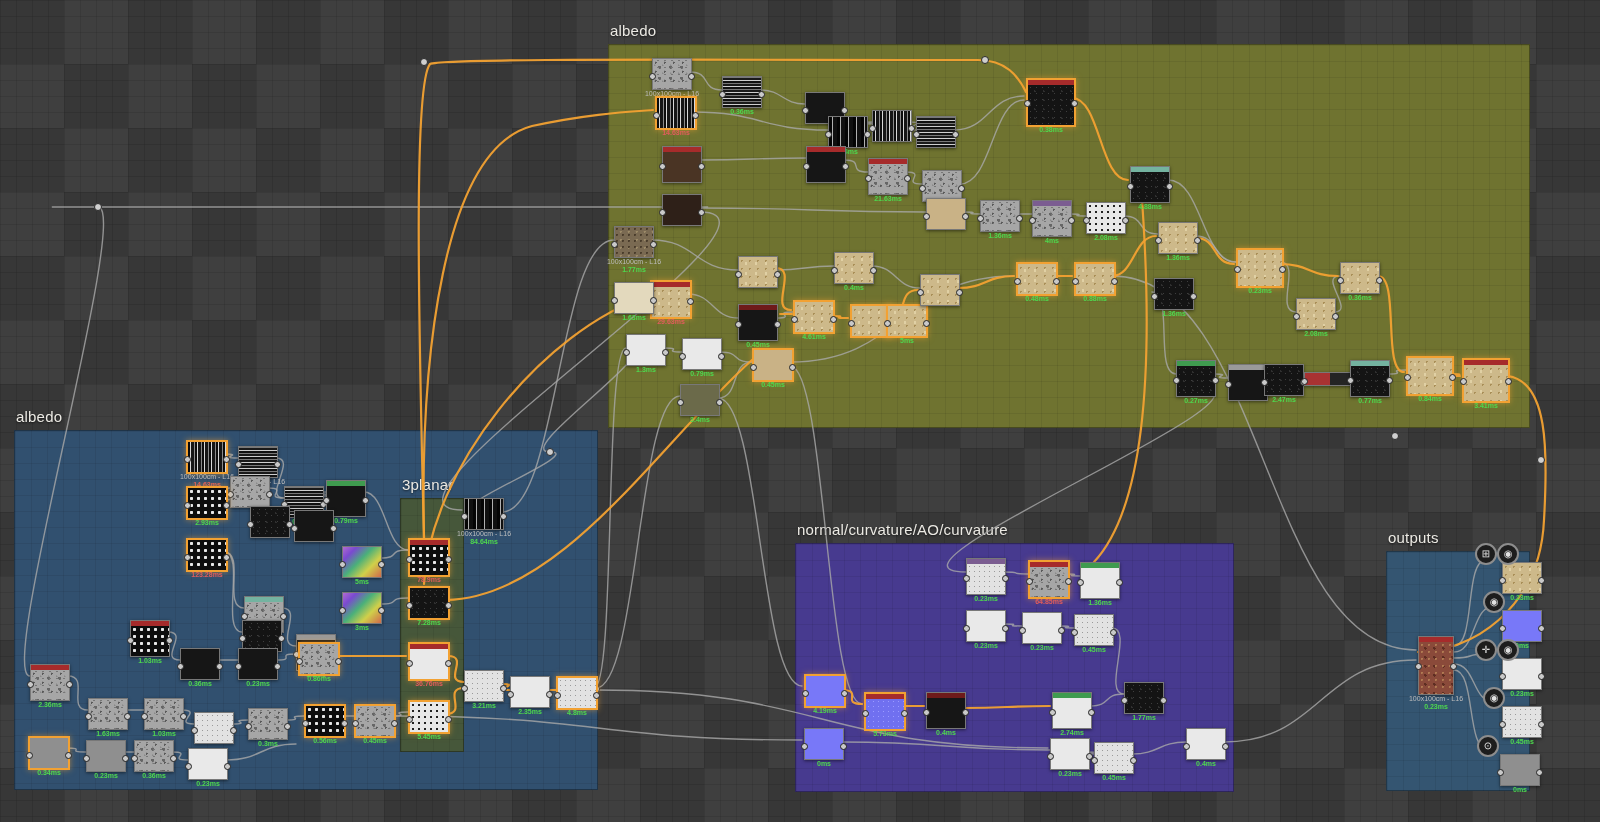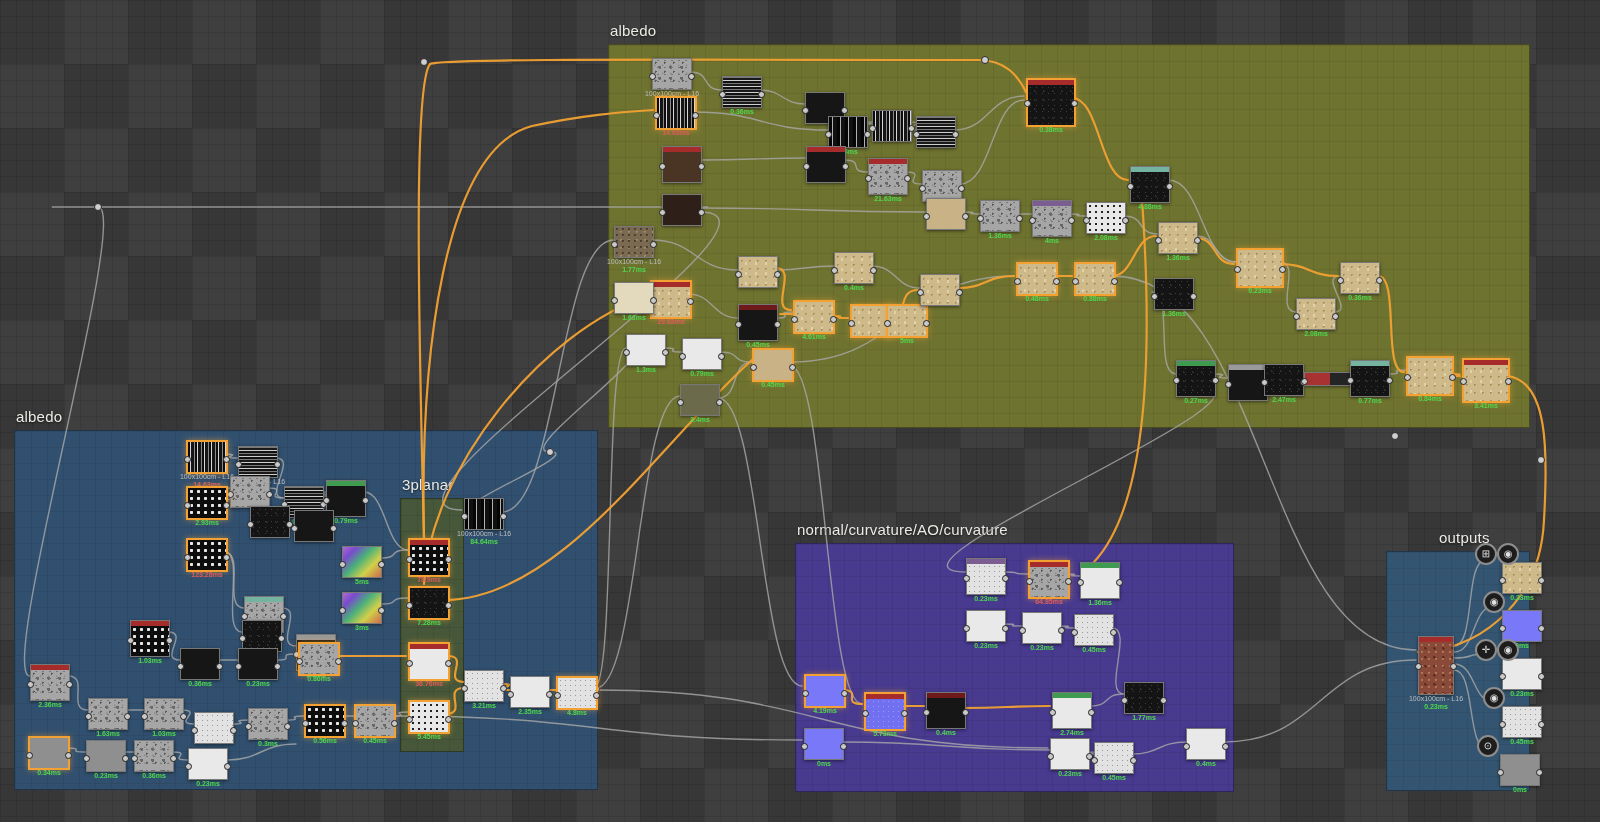--- a/index.html
+++ b/index.html
@@ -76,21 +76,21 @@
   <div id="frames">
       <div class="frame" style="left: 608px; top: 44px; width: 920px; height: 382px; background-color: rgb(111, 115, 48);"></div>
       <div class="frame-label" style="left: 610px; top: 22px;">albedo</div>
       <div class="frame" style="left: 14px; top: 430px; width: 582px; height: 358px; background-color: rgb(49, 80, 111);"></div>
       <div class="frame-label" style="left: 16px; top: 408px;">albedo</div>
       <div class="frame" style="left: 400px; top: 498px; width: 62px; height: 252px; background-color: rgb(70, 87, 58);"></div>
       <div class="frame-label" style="left: 402px; top: 476px;">3planar</div>
       <div class="frame" style="left: 795px; top: 543px; width: 437px; height: 247px; background-color: rgb(71, 58, 143);"></div>
       <div class="frame-label" style="left: 797px; top: 521px;">normal/curvature/AO/curvature</div>
       <div class="frame" style="left: 1386px; top: 551px; width: 142px; height: 238px; background-color: rgb(52, 85, 113);"></div>
-      <div class="frame-label" style="left: 1439px; top: 529px;">outputs</div>
+      <div class="frame-label" style="left: 1388px; top: 529px;">outputs</div>
     </div>
   <svg id="wires" width="1600" height="822" viewBox="0 0 1600 822">
       <path d="M690,72 C712,72 700,90 722,90" class="wire wire-gray"></path>
       <path d="M760,90 C782.5,90 782.5,104 805,104" class="wire wire-gray"></path>
       <path d="M693,112 C760.5,112 760.5,130 828,130" class="wire wire-gray"></path>
       <path d="M866,124 C888,124 850,122 872,122" class="wire wire-gray"></path>
       <path d="M910,122 C932,122 894,130 916,130" class="wire wire-gray"></path>
       <path d="M954,130 C989,130 989,96 1024,96" class="wire wire-gray"></path>
       <path d="M844,160 C866,160 846,172 868,172" class="wire wire-gray"></path>
       <path d="M906,172 C928,172 900,184 922,184" class="wire wire-gray"></path>

